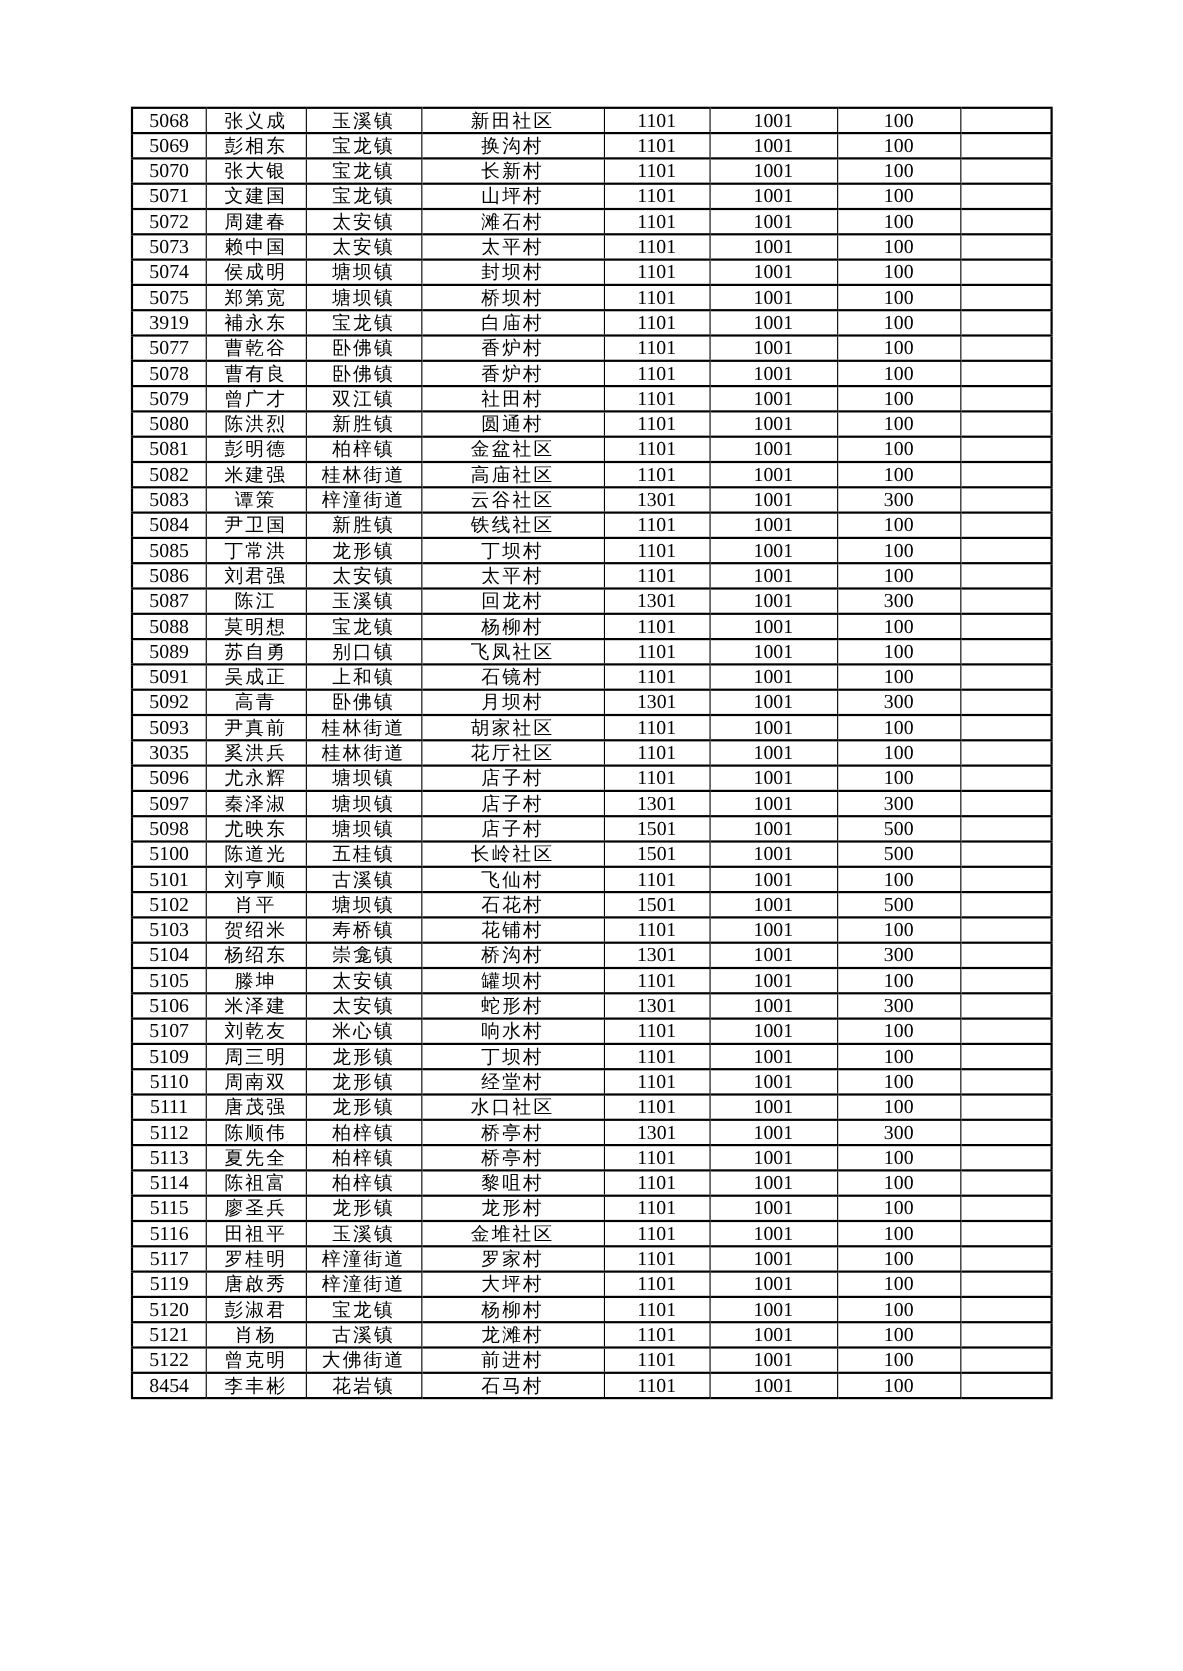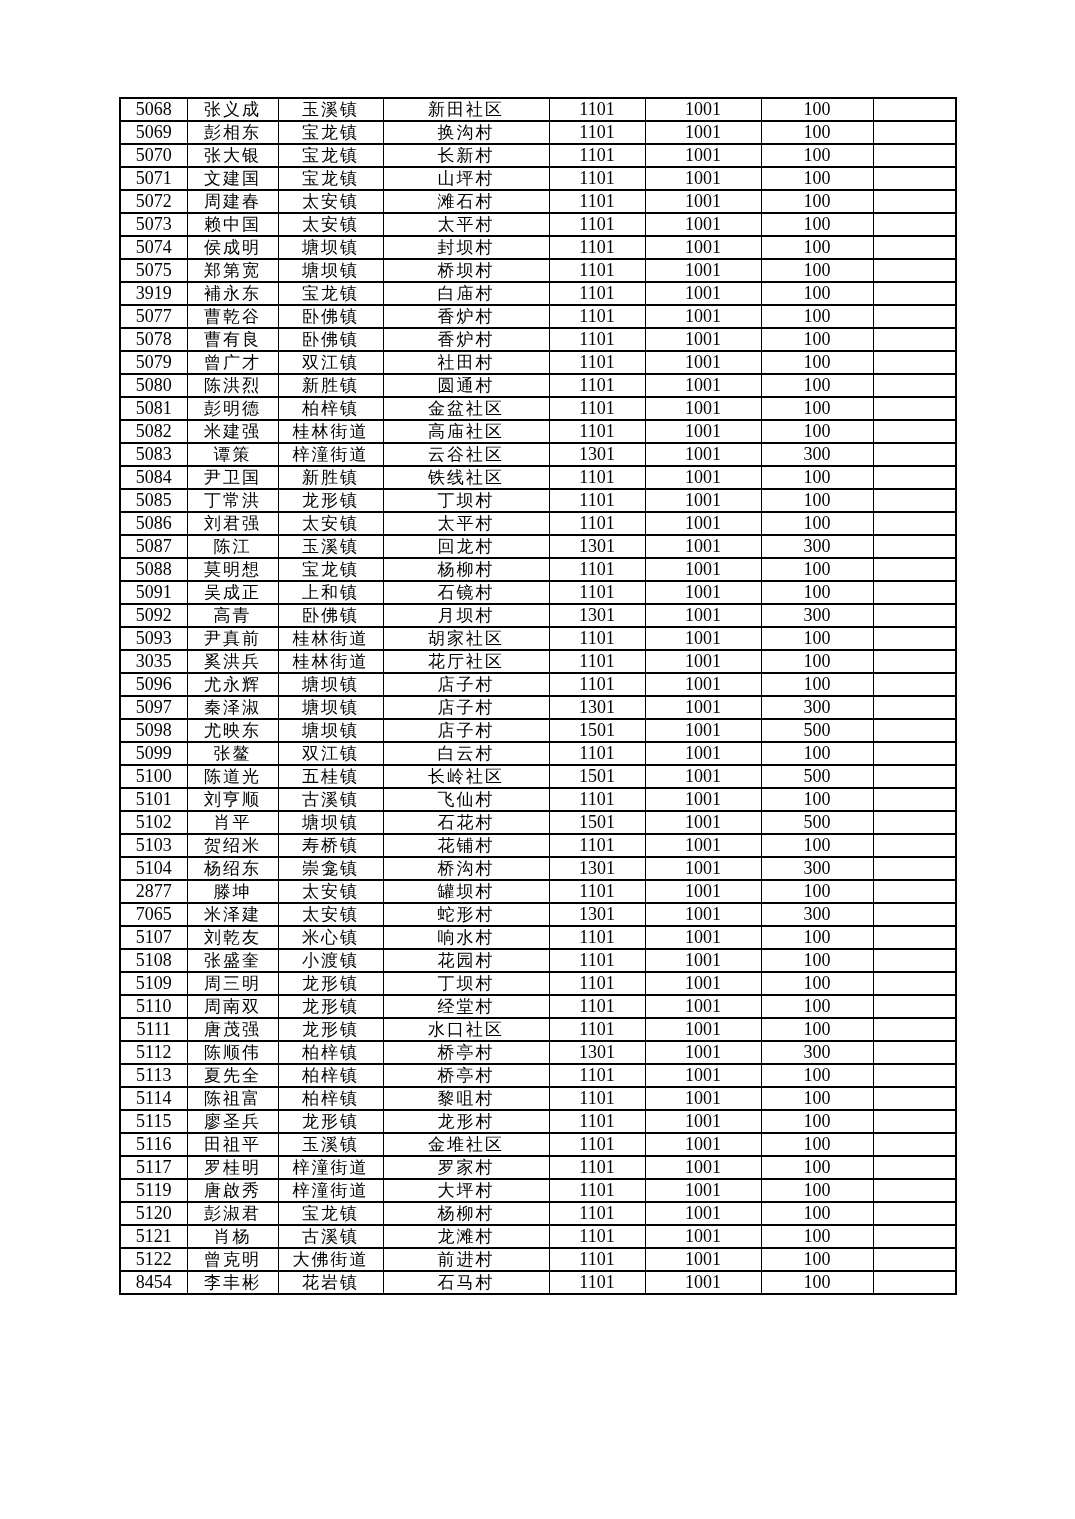--- a/index.html
+++ b/index.html
@@ -273,20 +273,30 @@
             <td class="num">5088</td>
             <td class="cjk">莫明想</td>
             <td class="cjk">宝龙镇</td>
             <td class="cjk">杨柳村</td>
             <td class="num">1101</td>
             <td class="num">1001</td>
             <td class="num">100</td>
             <td class="num"></td>
           </tr>
           <tr>
+            <td class="num">5089</td>
+            <td class="cjk">苏自勇</td>
+            <td class="cjk">别口镇</td>
+            <td class="cjk">飞凤社区</td>
+            <td class="num">1101</td>
+            <td class="num">1001</td>
+            <td class="num">100</td>
+            <td class="num"></td>
+          </tr>
+          <tr>
             <td class="num">5091</td>
             <td class="cjk">吴成正</td>
             <td class="cjk">上和镇</td>
             <td class="cjk">石镜村</td>
             <td class="num">1101</td>
             <td class="num">1001</td>
             <td class="num">100</td>
             <td class="num"></td>
           </tr>
           <tr>
@@ -343,30 +353,20 @@
             <td class="num">5098</td>
             <td class="cjk">尤映东</td>
             <td class="cjk">塘坝镇</td>
             <td class="cjk">店子村</td>
             <td class="num">1501</td>
             <td class="num">1001</td>
             <td class="num">500</td>
             <td class="num"></td>
           </tr>
           <tr>
-            <td class="num">5099</td>
-            <td class="cjk">张鳌</td>
-            <td class="cjk">双江镇</td>
-            <td class="cjk">白云村</td>
-            <td class="num">1101</td>
-            <td class="num">1001</td>
-            <td class="num">100</td>
-            <td class="num"></td>
-          </tr>
-          <tr>
             <td class="num">5100</td>
             <td class="cjk">陈道光</td>
             <td class="cjk">五桂镇</td>
             <td class="cjk">长岭社区</td>
             <td class="num">1501</td>
             <td class="num">1001</td>
             <td class="num">500</td>
             <td class="num"></td>
           </tr>
           <tr>
@@ -403,54 +403,44 @@
             <td class="num">5104</td>
             <td class="cjk">杨绍东</td>
             <td class="cjk">崇龛镇</td>
             <td class="cjk">桥沟村</td>
             <td class="num">1301</td>
             <td class="num">1001</td>
             <td class="num">300</td>
             <td class="num"></td>
           </tr>
           <tr>
-            <td class="num">2877</td>
+            <td class="num">5105</td>
             <td class="cjk">滕坤</td>
             <td class="cjk">太安镇</td>
             <td class="cjk">罐坝村</td>
             <td class="num">1101</td>
             <td class="num">1001</td>
             <td class="num">100</td>
             <td class="num"></td>
           </tr>
           <tr>
-            <td class="num">7065</td>
+            <td class="num">5106</td>
             <td class="cjk">米泽建</td>
             <td class="cjk">太安镇</td>
             <td class="cjk">蛇形村</td>
             <td class="num">1301</td>
             <td class="num">1001</td>
             <td class="num">300</td>
             <td class="num"></td>
           </tr>
           <tr>
             <td class="num">5107</td>
             <td class="cjk">刘乾友</td>
             <td class="cjk">米心镇</td>
             <td class="cjk">响水村</td>
-            <td class="num">1101</td>
-            <td class="num">1001</td>
-            <td class="num">100</td>
-            <td class="num"></td>
-          </tr>
-          <tr>
-            <td class="num">5108</td>
-            <td class="cjk">张盛奎</td>
-            <td class="cjk">小渡镇</td>
-            <td class="cjk">花园村</td>
             <td class="num">1101</td>
             <td class="num">1001</td>
             <td class="num">100</td>
             <td class="num"></td>
           </tr>
           <tr>
             <td class="num">5109</td>
             <td class="cjk">周三明</td>
             <td class="cjk">龙形镇</td>
             <td class="cjk">丁坝村</td>

